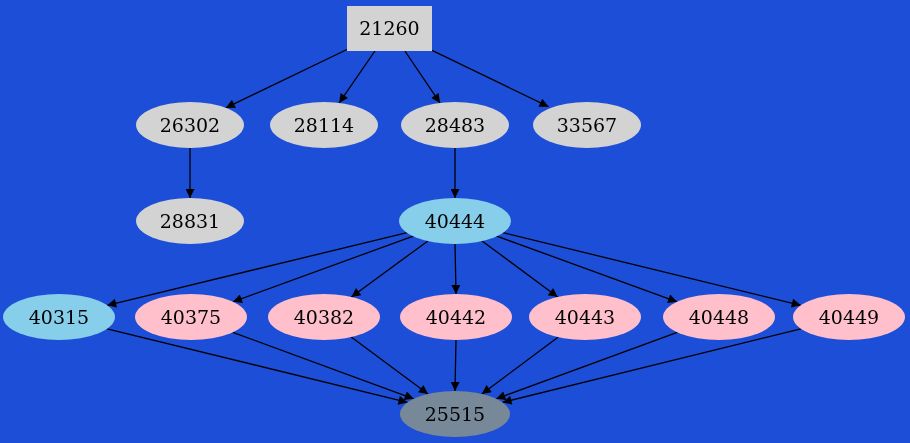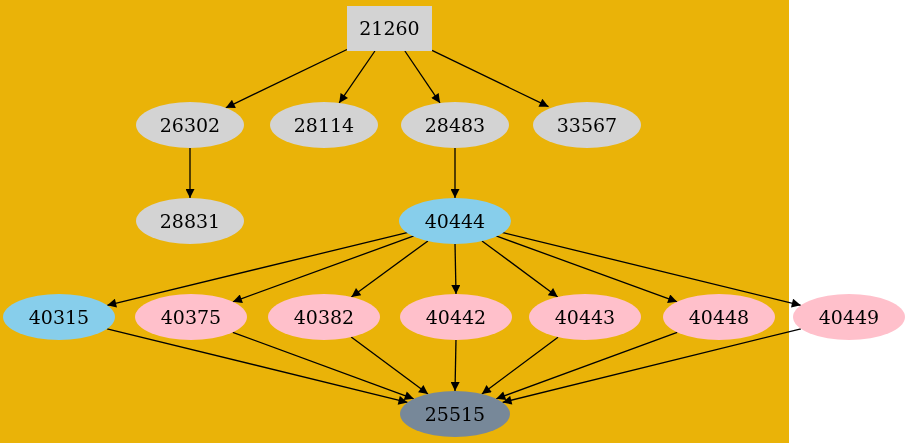--- a/index.html
+++ b/index.html
@@ -1,16 +1,16 @@
 <!DOCTYPE html>
 <html><head>
 <meta charset="utf-8">
 <style>
   html, body { margin: 0; padding: 0; background: #ffffff; }
-  .canvas { width: 789px; height: 443px; position: relative; background: #eab308; }
+  .canvas { width: 910px; height: 443px; position: relative; background: #1d4ed8; }
   svg { display: block; }
   .node-label {
     font-family: "DejaVu Serif", "Liberation Serif", serif;
     font-size: 19px;
     fill: #000000;
   }
   .edge { stroke: #000000; stroke-width: 1.3; fill: none; }
   .shape { stroke: none; }
 </style>
 </head>

